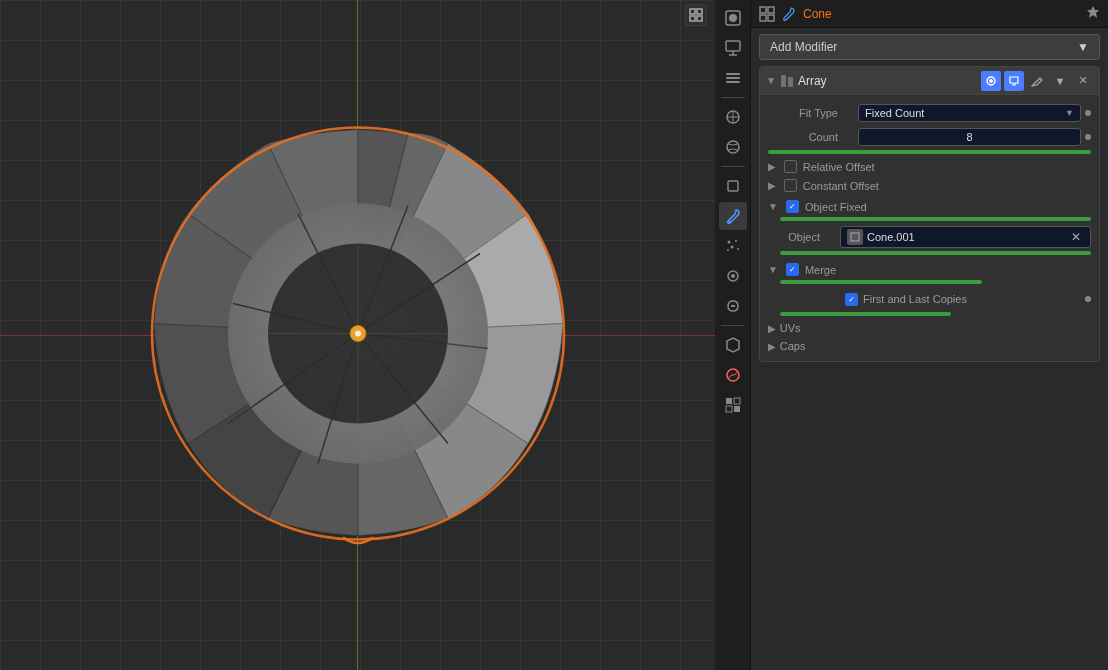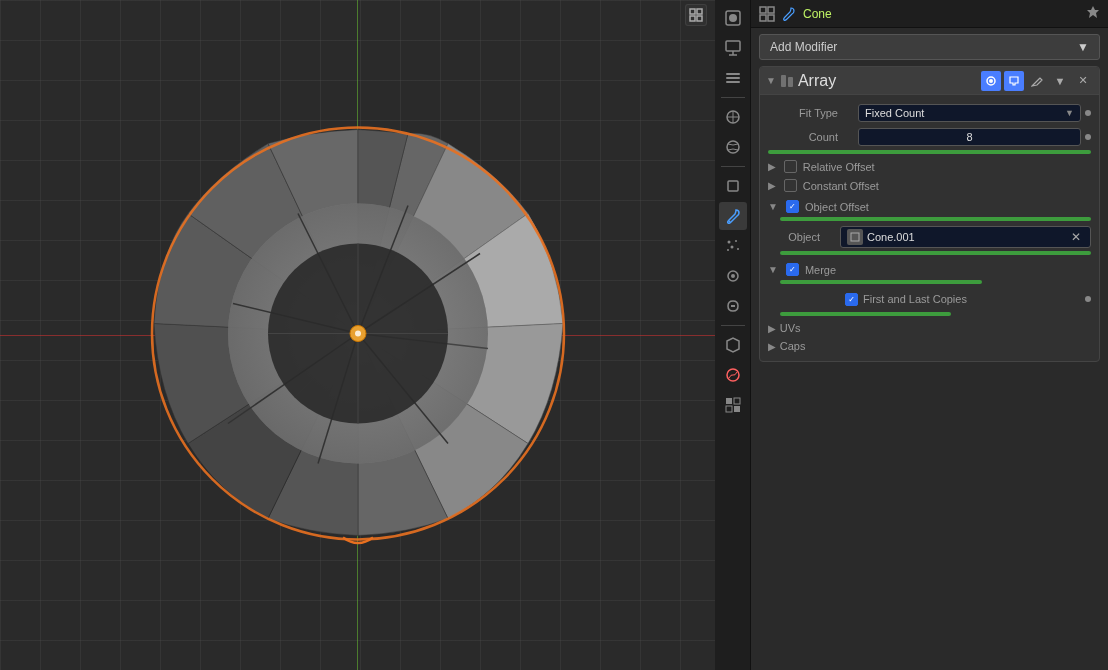--- a/index.html
+++ b/index.html
@@ -119,21 +119,21 @@
       align-items: center;
       justify-content: space-between;
       padding: 0 8px;
       border-bottom: 1px solid #111;
     }
 
     .panel-topbar-left {
       display: flex;
       align-items: center;
       gap: 6px;
-      color: #bef264;
+      color: #f97316;
       font-size: 12px;
     }
 
     .panel-topbar-right {
       color: #888;
       font-size: 14px;
       cursor: pointer;
     }
 
     
@@ -583,21 +583,21 @@
 
       <div class="modifier-header">
 
         <span style="color:#888; font-size:10px;">▼</span>
 
         <svg width="14" height="14" viewBox="0 0 14 14">
           <rect x="1" y="1" width="5" height="12" rx="1" fill="#888" opacity="0.7"></rect>
           <rect x="8" y="3" width="5" height="10" rx="1" fill="#888" opacity="0.7"></rect>
         </svg>
 
-        <span style="color:#ddd; font-size:16px; font-weight:500;">Array</span>
+        <span style="color:#ddd; font-size:12px; font-weight:500;">Array</span>
 
         <div class="modifier-header-icons">
 
           <div class="mod-icon-btn active">
             <svg width="12" height="12" viewBox="0 0 12 12">
               <circle cx="6" cy="6" r="4" fill="none" stroke="white" stroke-width="1.5"></circle>
               <circle cx="6" cy="6" r="2" fill="white"></circle>
             </svg>
           </div>
 
@@ -651,21 +651,21 @@
         <div class="checkbox-row">
           <span class="arrow-icon">▶</span>
           <div class="cb"></div>
           <span>Constant Offset</span>
         </div>
 
         <div style="padding: 2px 0;">
           <div class="checkbox-row">
             <span class="arrow-icon">▼</span>
             <div class="cb checked-blue">✓</div>
-            <span>Object Offset</span>
+            <span>Object Fixed</span>
           </div>
 
           <div style="padding: 1px 8px 3px 20px;">
             <div class="green-bar" style="width:100%;"></div>
           </div>
 
           <div class="prop-row section-indent">
             <span class="prop-label" style="width:60px;">Object</span>
             <div class="prop-value">
               <div class="empty-obj-icon">

